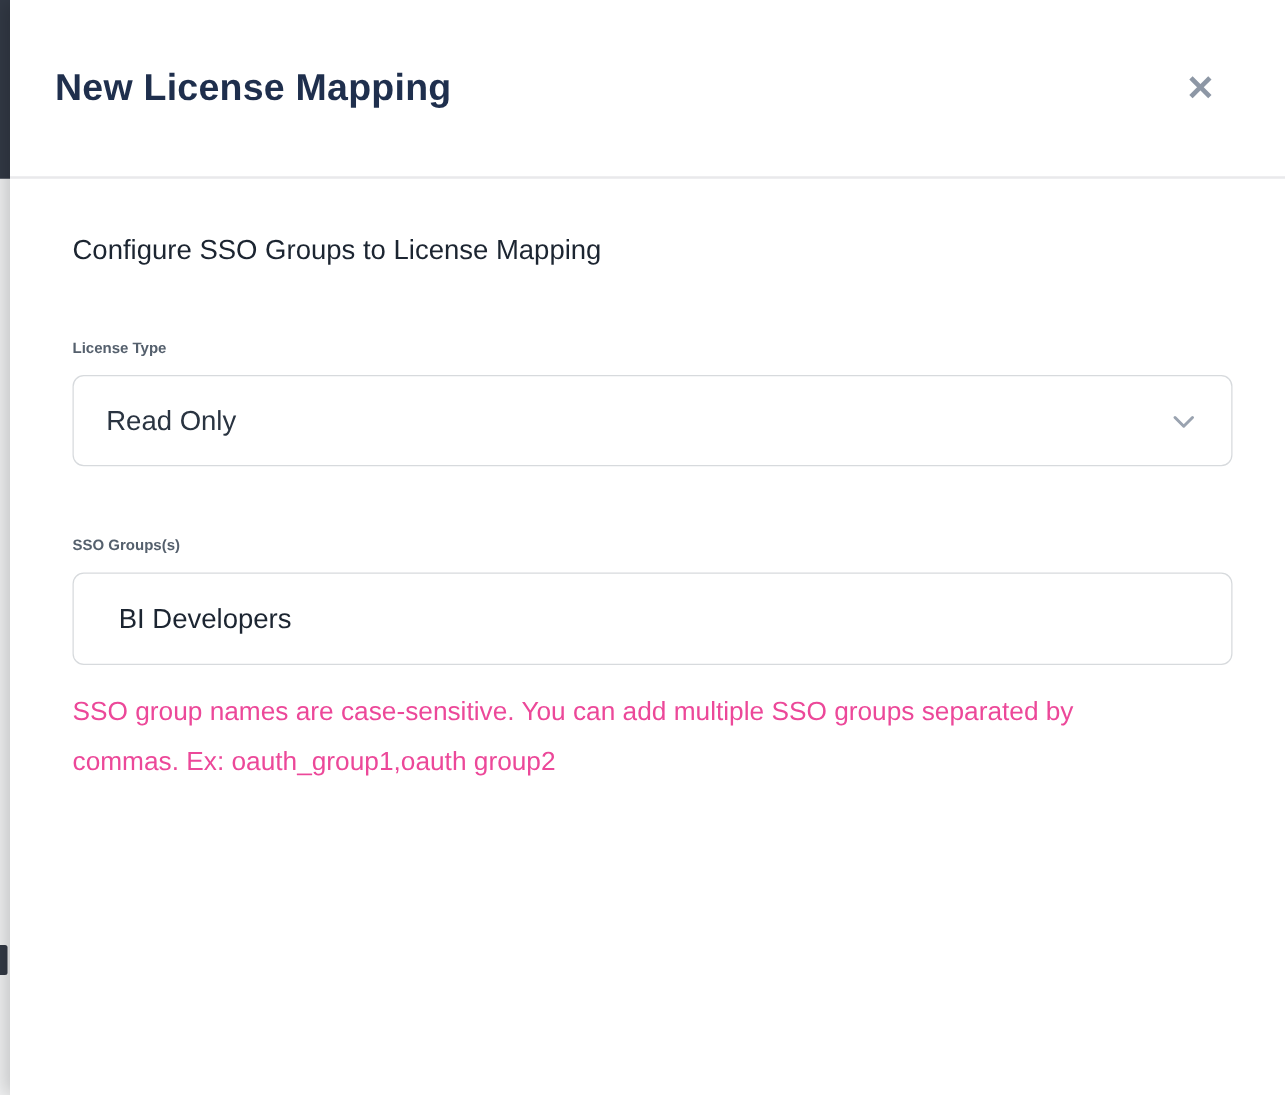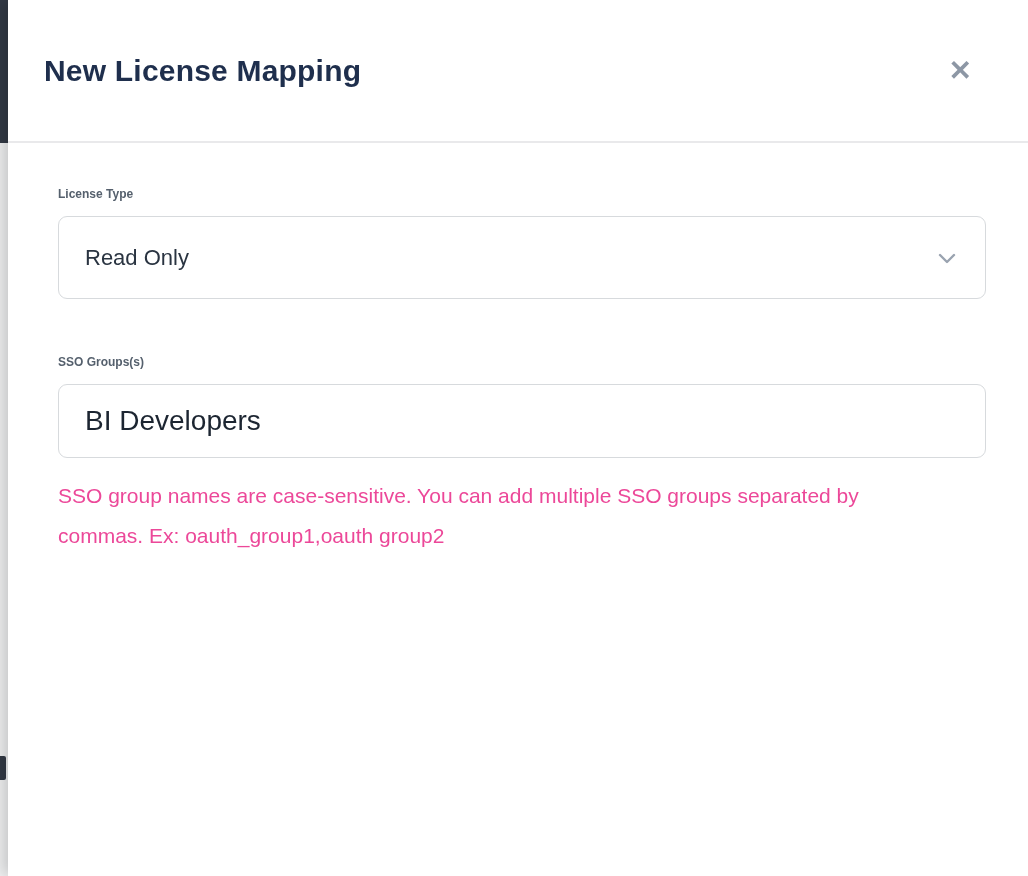--- a/index.html
+++ b/index.html
@@ -87,21 +87,21 @@
   .field-label {
     display: block;
     font-size: 12px;
     font-weight: 700;
     color: #55606d;
     margin-bottom: 15px;
   }
 
   .select-box {
     width: 928px;
-    height: 83px;
+    height: 73px;
     border: 1px solid #d7dadd;
     border-radius: 9px;
     background: #ffffff;
     display: flex;
     align-items: center;
     justify-content: space-between;
     padding: 0 26px;
     cursor: pointer;
     margin-bottom: 56px;
   }
@@ -113,23 +113,23 @@
     width: 24px; height: 24px;
     flex: 0 0 auto;
   }
 
   .text-input {
     width: 928px;
     height: 74px;
     border: 1px solid #d7dadd;
     border-radius: 9px;
     background: #ffffff;
-    padding: 0 26px;
+    padding: 0 36px;
     font-family: "Liberation Sans", sans-serif;
-    font-size: 28px;
+    font-size: 22px;
     color: #1c2531;
     outline: none;
     display: block;
   }
 
   .helper-text {
     margin-top: 18px;
     max-width: 850px;
     font-size: 21px;
     line-height: 1.9;
@@ -148,20 +148,21 @@
 
   <div class="modal-header">
     <h1 class="modal-title">New License Mapping</h1>
     <button class="close-button">
       <span class="x-glyph">✕</span>
     </button>
   </div>
 
   <div class="modal-body">
 
+    <p class="subtitle">Configure SSO Groups to License Mapping</p>
 
     <label class="field-label">License Type</label>
 
     <div class="select-box">
       <span class="select-value">Read Only</span>
       <svg class="chevron-icon" viewBox="0 0 24 24" fill="none">
         <path d="M5 9l7 7 7-7" stroke="#9aa3b0" stroke-width="2.4" stroke-linecap="round" stroke-linejoin="round"></path>
       </svg>
     </div>
 

